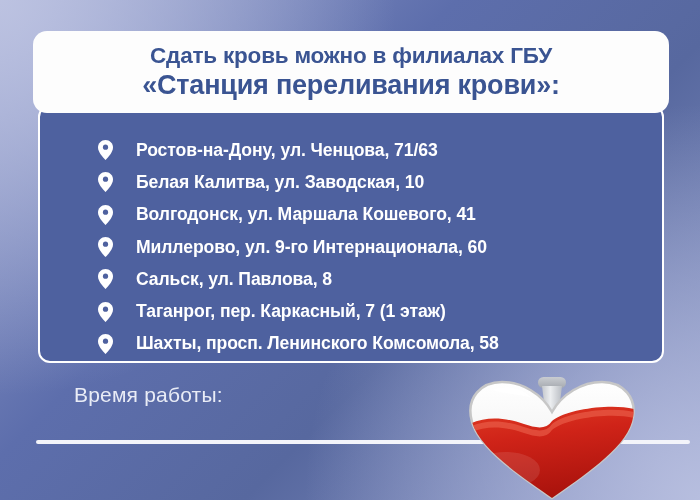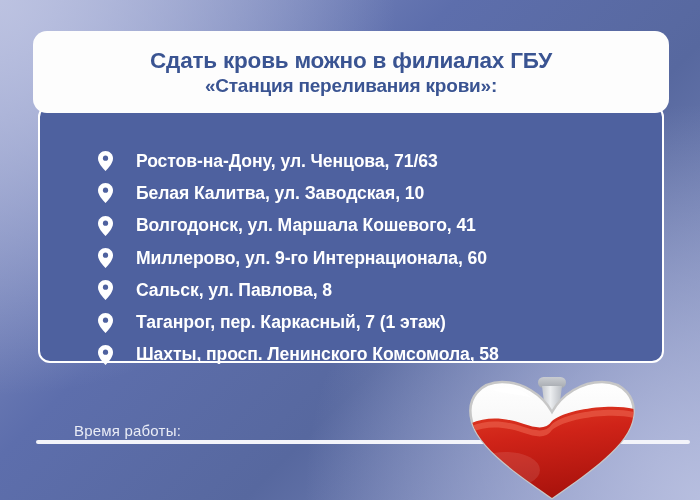--- a/index.html
+++ b/index.html
@@ -50,40 +50,40 @@
   }
   .card-header .tline {
     color: #3a5492;
     font-weight: bold;
     font-size: 22.5px;
     letter-spacing: -0.2px;
     line-height: 1.22;
     white-space: nowrap;
   }
   .card-header .tline2 {
-    font-size: 19px;
+    font-size: 27px;
   }
 
   .card-body {
     position: absolute;
     left: 5px;
     top: 74px;
     width: 626px;
     height: 258px;
     background: #4e619f;
     border: 2px solid #ffffff;
     border-radius: 12px;
     box-sizing: border-box;
     z-index: 1;
   }
 
   .list {
     position: absolute;
     left: 0;
-    top: 38px;
+    top: 27px;
     width: 100%;
     text-align: right;
   }
   .row {
     display: flex;
     align-items: center;
     height: 32.3px;
     padding-left: 58px;
     box-sizing: border-box;
   }
@@ -101,24 +101,23 @@
     white-space: nowrap;
     letter-spacing: -0.1px;
   }
 
   
   .hours-label {
     position: absolute;
     left: 74px;
     top: 383px;
     color: #e9ecf6;
-    font-size: 15px;
+    font-size: 21px;
     letter-spacing: 0.2px;
     white-space: nowrap;
-    margin-top: 39px;
   }
   .hours-value {
     position: absolute;
     left: 74px;
     top: 412px;
     color: #ffffff;
     font-size: 20px;
     font-weight: bold;
     letter-spacing: 0.1px;
     white-space: nowrap;

